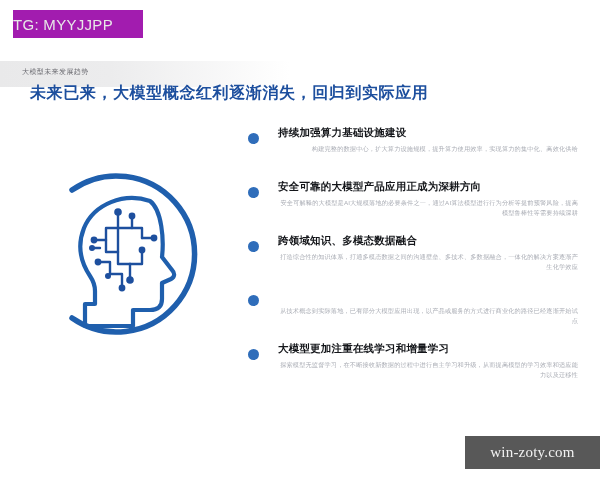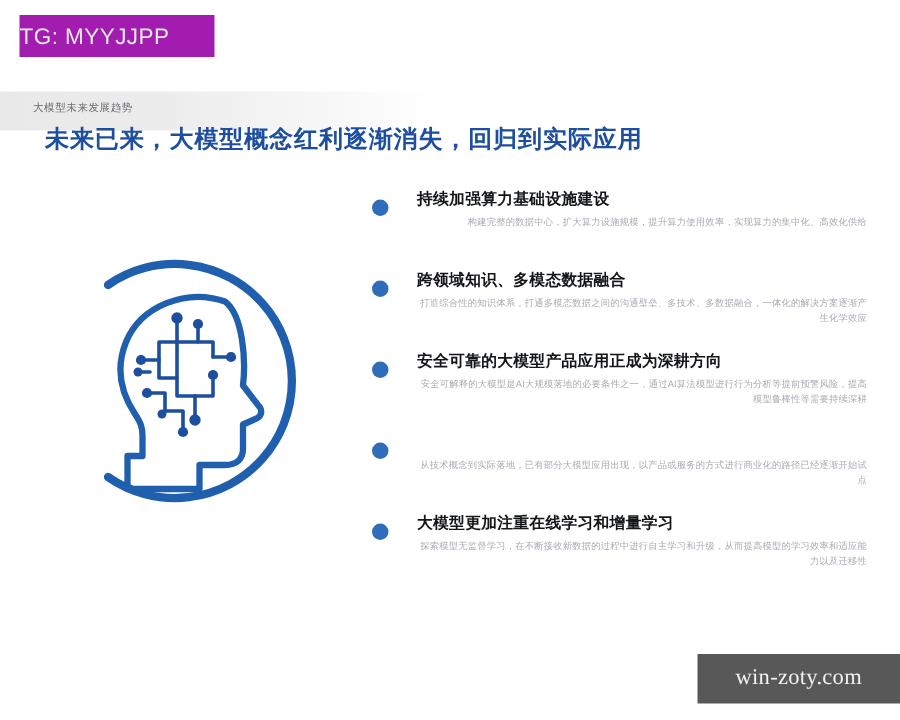--- a/index.html
+++ b/index.html
@@ -219,32 +219,32 @@
   <div id="bullets">
 
     <div class="bullet-row">
       <span class="bullet-dot"></span>
       <div class="bullet-head">持续加强算力基础设施建设</div>
       <div class="bullet-body">构建完整的数据中心，扩大算力设施规模，提升算力使用效率，实现算力的集中化、高效化供给</div>
     </div>
 
     <div class="bullet-row">
       <span class="bullet-dot"></span>
+      <div class="bullet-head">安全可靠的大模型产品应用正成为深耕方向</div>
+      <div class="bullet-body">安全可解释的大模型是AI大规模落地的必要条件之一，通过AI算法模型进行行为分析等提前预警风险，提高模型鲁棒性等需要持续深耕</div>
+    </div>
+
+    <div class="bullet-row">
+      <span class="bullet-dot"></span>
       <div class="bullet-head">跨领域知识、多模态数据融合</div>
       <div class="bullet-body">打造综合性的知识体系，打通多模态数据之间的沟通壁垒、多技术、多数据融合，一体化的解决方案逐渐产生化学效应</div>
     </div>
 
     <div class="bullet-row">
       <span class="bullet-dot"></span>
-      <div class="bullet-head">安全可靠的大模型产品应用正成为深耕方向</div>
-      <div class="bullet-body">安全可解释的大模型是AI大规模落地的必要条件之一，通过AI算法模型进行行为分析等提前预警风险，提高模型鲁棒性等需要持续深耕</div>
-    </div>
-
-    <div class="bullet-row">
-      <span class="bullet-dot"></span>
       <div class="bullet-body">从技术概念到实际落地，已有部分大模型应用出现，以产品或服务的方式进行商业化的路径已经逐渐开始试点</div>
     </div>
 
     <div class="bullet-row">
       <span class="bullet-dot"></span>
       <div class="bullet-head">大模型更加注重在线学习和增量学习</div>
       <div class="bullet-body">探索模型无监督学习，在不断接收新数据的过程中进行自主学习和升级，从而提高模型的学习效率和适应能力以及迁移性</div>
     </div>
 
   </div>

